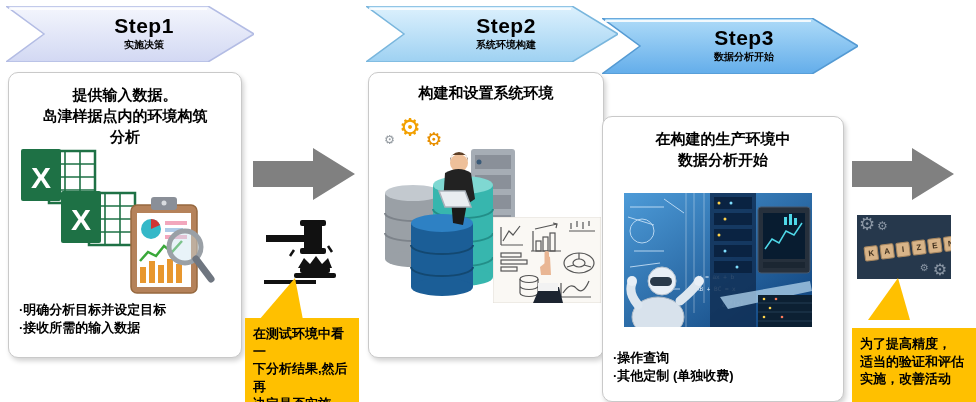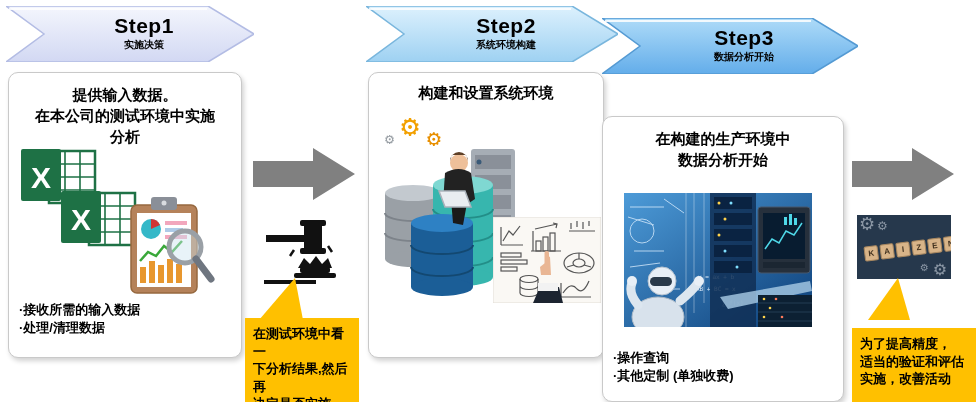--- a/index.html
+++ b/index.html
@@ -93,21 +93,21 @@
       <polyline points="3,3 209,3" stroke="#ffffff" stroke-width="2" opacity=".85"></polyline>
     </svg>
     <div class="chev-text">
       <div class="chev-label">Step3</div>
       <div class="chev-sub">数据分析开始</div>
     </div>
   </div>
 
   <div class="panel" style="left:8px;width:232px;">
     <div class="panel-title">提供输入数据。
-在本公司的测试环境中实施
+岛津样据点内的环境构筑
 分析</div>
 
     <svg class="abs" style="left:10px;top:74px;" width="118" height="100" viewBox="0 0 118 100">
       <g>
         <rect x="30" y="4" width="46" height="52" fill="#fff" stroke="#1e7145" stroke-width="2.5"></rect>
         <path d="M30,17 h46 M30,30 h46 M30,43 h46 M46,4 v52 M61,4 v52" stroke="#1e7145" stroke-width="1.6" fill="none"></path>
         <rect x="2" y="2" width="40" height="52" rx="2" fill="#1e7145"></rect>
         <text x="22" y="41" text-anchor="middle" font-size="30" font-weight="bold" fill="#fff" font-family="Liberation Sans, sans-serif">X</text>
       </g>
       <g transform="translate(40,42)">
@@ -132,22 +132,22 @@
       <rect x="13" y="72" width="6" height="16" fill="#e8972e"></rect>
       <rect x="22" y="66" width="6" height="22" fill="#e8972e"></rect>
       <rect x="31" y="70" width="6" height="18" fill="#e8972e"></rect>
       <rect x="40" y="64" width="6" height="24" fill="#e8972e"></rect>
       <rect x="49" y="69" width="6" height="19" fill="#e8972e"></rect>
       <circle cx="58" cy="52" r="16" fill="#cde4f0" fill-opacity=".45" stroke="#9aa0a6" stroke-width="5"></circle>
       <line x1="69" y1="64" x2="84" y2="84" stroke="#6f7680" stroke-width="7" stroke-linecap="round"></line>
     </svg>
 
     <div class="bullets" style="top:228px;">
+      <div>·明确分析目标并设定目标</div>
       <div>·接收所需的输入数据</div>
-      <div>·处理/清理数据</div>
     </div>
   </div>
 
   <svg class="flow-arrow" style="left:253px;" viewBox="0 0 102 52">
     <polygon points="0,13 60,13 60,0 102,26 60,52 60,39 0,39" fill="#808080"></polygon>
   </svg>
 
   <svg class="abs" style="left:264px;top:220px;" width="78" height="66" viewBox="0 0 78 66">
     <rect x="2" y="15" width="42" height="7" fill="#111"></rect>
     <rect x="40" y="2" width="18" height="30" rx="3" fill="#111"></rect>

